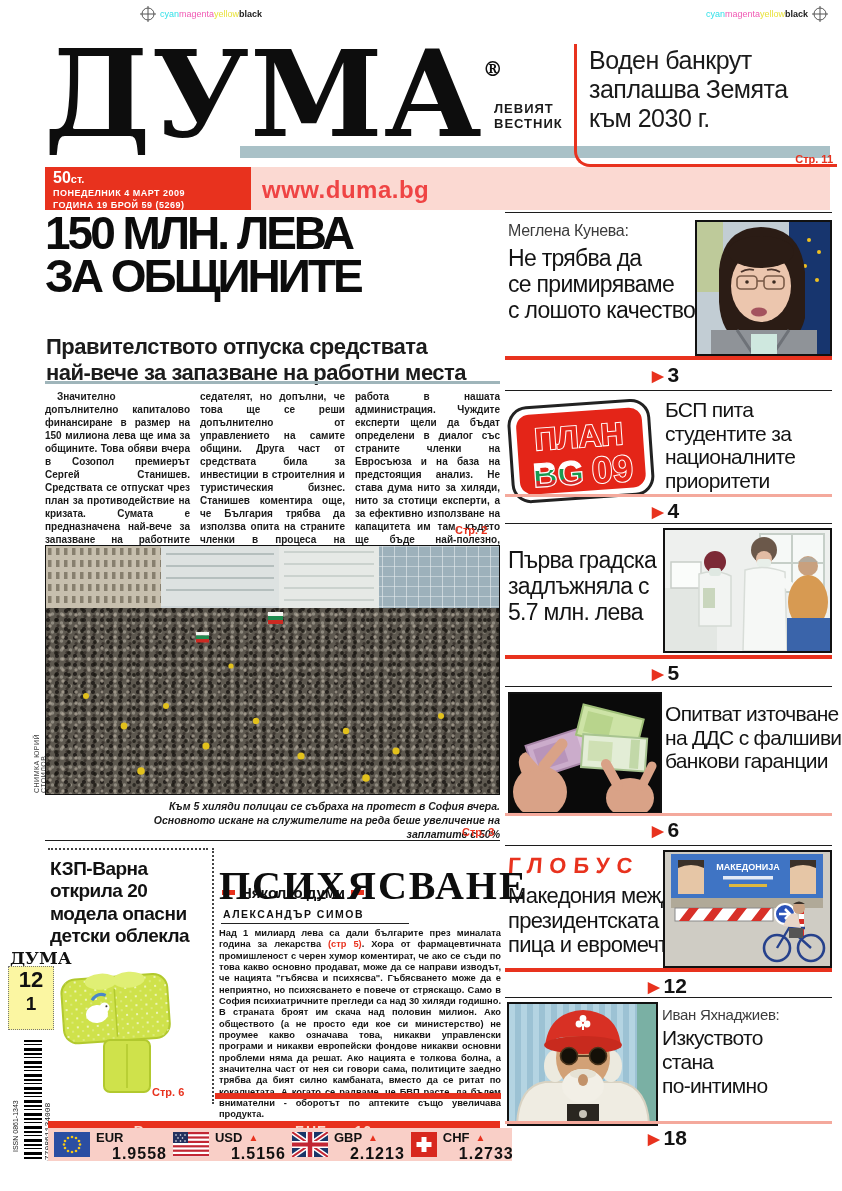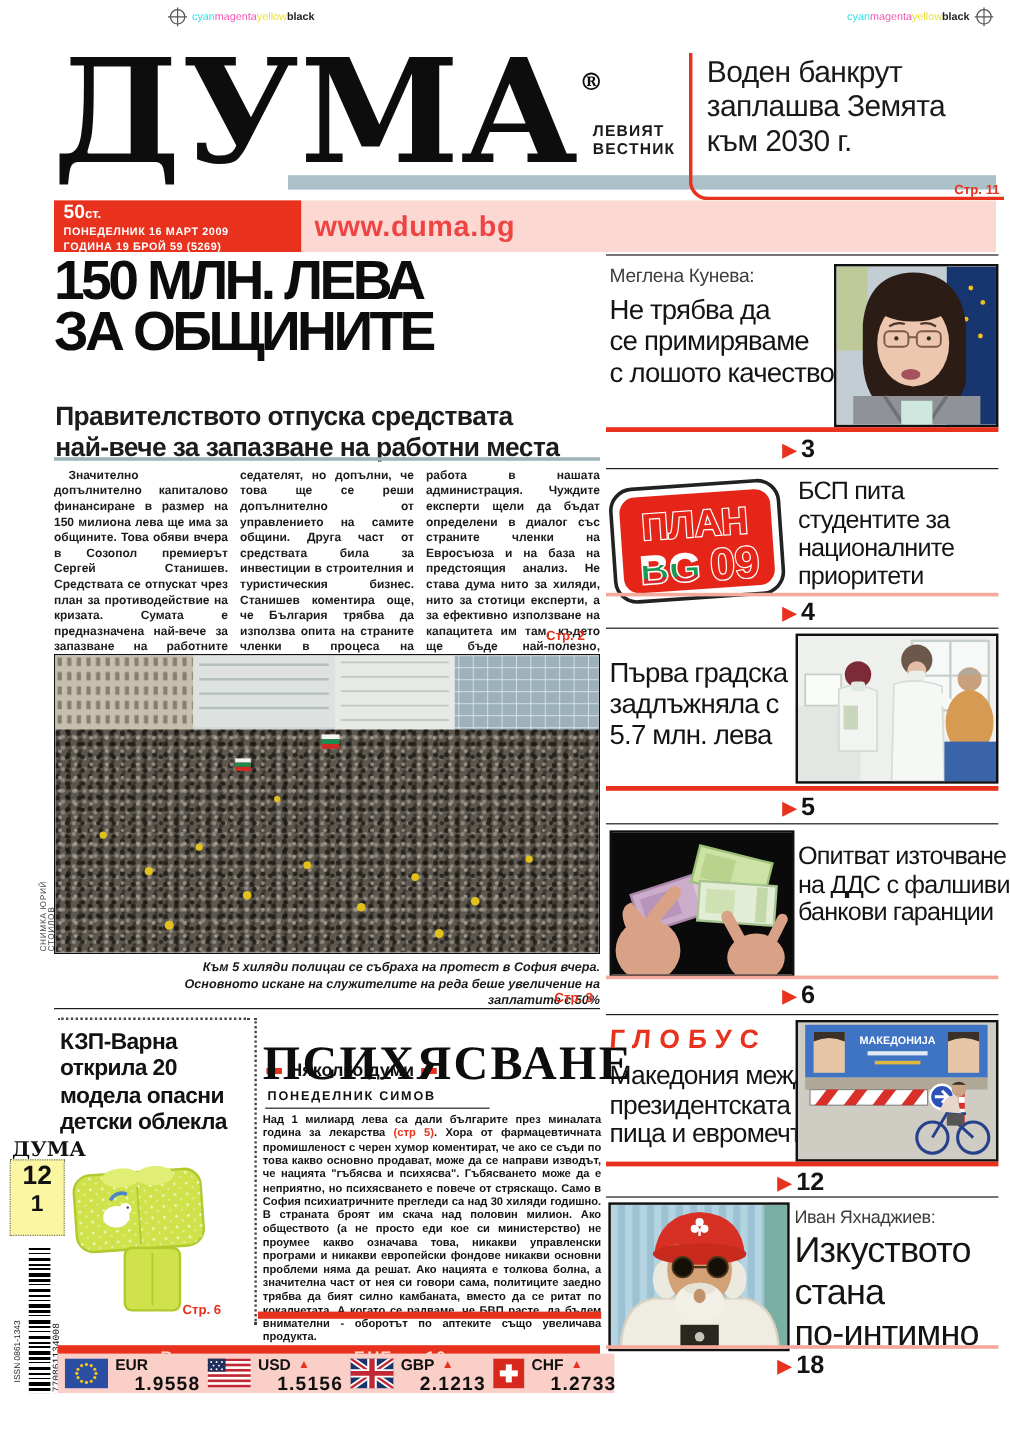--- a/index.html
+++ b/index.html
@@ -114,21 +114,21 @@
   <div class="topstory" style="left:574px;top:44px;width:248px;height:112px;">
     <div class="tst">Воден банкрут
 заплашва Земята
 към 2030 г.</div>
     <div class="tsp pageref">Стр. 11</div>
   </div>
 
   <div class="pinkbar" style="left:45px;top:167px;width:785px;height:43px;"></div>
   <div class="datebox" style="left:45px;top:167px;width:190px;height:37px;">
     <div class="price"><span>50</span><span class="unit">ст.</span></div>
-    <div class="dline">ПОНЕДЕЛНИК 16 МАРТ 2009</div>
+    <div class="dline">ПОНЕДЕЛНИК 4 МАРТ 2009</div>
     <div class="dline">ГОДИНА 19 БРОЙ 59 (5269)</div>
   </div>
   <div class="website" style="left:262px;top:176px;">www.duma.bg</div>
 
   <div class="bigh" style="left:45px;top:212px;width:470px;">150 МЛН. ЛЕВА
 ЗА ОБЩИНИТЕ</div>
   <div class="subh" style="left:46px;top:334px;width:460px;">Правителството отпуска средствата
 най-вече за запазване на работни места</div>
   <div class="rule" style="left:45px;top:381px;width:455px;background:#9fb5ba;height:3px;"></div>
   <div class="bodycols" style="left:45px;top:390px;width:455px;">
@@ -237,21 +237,21 @@
   <div class="issn" style="left:12px;top:1042px;height:110px;">ISSN 0861-1343</div>
   <div class="barcode" style="left:24px;top:1040px;width:18px;height:125px;"></div>
   <div class="bcnum" style="left:43px;top:1040px;height:125px;">9770861134008</div>
 
   <div class="opheader" style="left:222px;top:848px;">
     <span class="dash"></span>
     <span>Няколко думи</span>
     <span class="dash"></span>
   </div>
   <div class="optitle" style="left:219px;top:862px;">ПСИХЯСВАНЕ</div>
-  <div class="opauthor" style="left:221px;top:908px;">ПОНЕДЕЛНИК СИМОВ</div>
+  <div class="opauthor" style="left:221px;top:908px;">АЛЕКСАНДЪР СИМОВ</div>
   <div class="opbody" style="left:219px;top:928px;width:282px;">
     <span>Над 1 милиард лева са дали българите през миналата година за лекарства </span><span class="ref">(стр 5)</span><span>. Хора от фармацевтичната промишленост с черен хумор коментират, че ако се съди по това какво основно продават, може да се направи изводът, че нацията "гъбясва и психясва". Гъбясването може да е неприятно, но психясването е повече от стряскащо. Само в София психиатричните прегледи са над 30 хиляди годишно. В страната броят им скача над половин милион. Ако обществото (а не просто еди кое си министерство) не проумее какво означава това, никакви управленски програми и никакви европейски фондове никакви основни проблеми няма да решат. Ако нацията е толкова болна, а значителна част от нея си говори сама, политиците заедно трябва да бият силно камбаната, вместо да се ритат по кокалчетата. А когато се радваме, че БВП расте, да бъдем внимателни - оборотът по аптеките също увеличава продукта.</span>
   </div>
   <div class="redline" style="left:215px;top:1093px;width:286px;height:6px;"></div>
 
   <div class="curhead" style="left:48px;top:1107px;width:452px;height:21px;">Валутни курсове на БНБ за 16 март</div>
   <div class="curbody" style="left:48px;top:1128px;width:452px;height:37px;">
     <div class="cur">
       <span class="flagwrap">
         <svg width="36" height="25" viewBox="0 0 36 25">
@@ -557,21 +557,21 @@
           <rect x="73" y="20" width="2" height="6"></rect>
         </g>
       <circle cx="60" cy="52" r="8.5" fill="#141008" stroke="#4a341c" stroke-width="1.6"></circle>
       <circle cx="89" cy="52" r="8.5" fill="#141008" stroke="#4a341c" stroke-width="1.6"></circle>
       <path d="M68 52h13" stroke="#4a341c" stroke-width="1.8"></path>
       <rect x="58" y="100" width="32" height="20" fill="#2a2620"></rect>
       <circle cx="74" cy="110" r="4" fill="#c8c4b8"></circle>
     </svg>
   </div>
   <div class="sb-kicker" style="left:662px;top:1006px;font-size:15px;">Иван Яхнаджиев:</div>
-  <div class="sb-title" style="left:662px;top:1026px;font-size:30px;line-height:1.15;">Изкуството
+  <div class="sb-title" style="left:662px;top:1026px;font-size:21px;line-height:1.15;">Изкуството
 стана
 по-интимно</div>
   <div class="pinkline" style="left:505px;top:1121px;width:327px;"></div>
   <div class="pagejump" style="left:648px;top:1126px;">
       <span class="tri">▶</span>
       <span>18</span>
     </div>
 
 </div>
 

